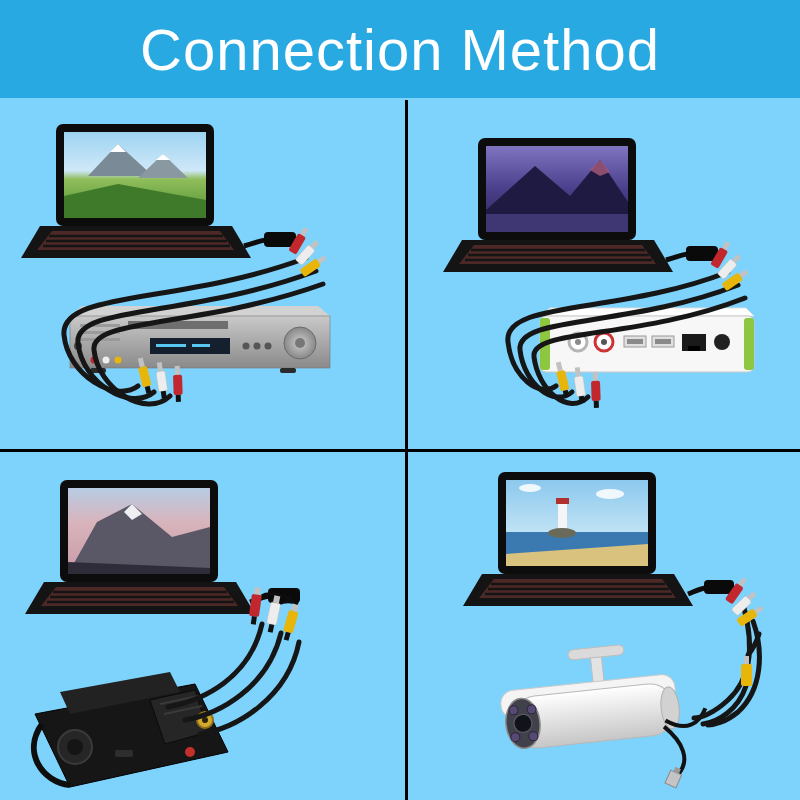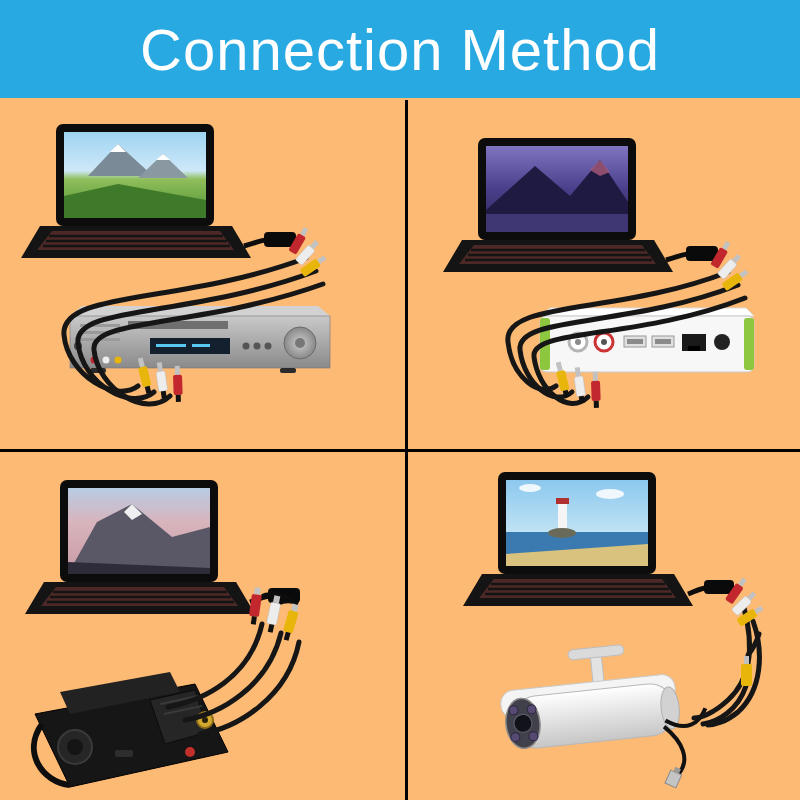--- a/index.html
+++ b/index.html
@@ -1,16 +1,16 @@
 <!DOCTYPE html>
 <html><head>
 <meta charset="utf-8">
 <style>
   html,body{margin:0;padding:0;background:#fff;}
-  .page{position:relative;width:800px;height:800px;background:#fdba74;overflow:hidden;
+  .page{position:relative;width:800px;height:800px;background:#7dd3fc;overflow:hidden;
         font-family:"Liberation Sans", sans-serif;}
   .banner{position:absolute;left:0;top:0;width:800px;height:98px;background:#29a9e2;
           display:flex;align-items:center;justify-content:center;}
   .banner h1{margin:0;color:#fff;font-size:58px;font-weight:400;letter-spacing:1px;}
   .divider-v{position:absolute;left:405px;top:100px;width:3px;height:700px;background:#000;}
   .divider-h{position:absolute;left:0;top:449px;width:800px;height:3px;background:#000;}
   .quad{position:absolute;}
   .quad svg{display:block;width:100%;height:100%;}
   .q-tl{left:0;top:100px;width:403px;height:349px;}
   .q-tr{left:408px;top:100px;width:392px;height:349px;}

